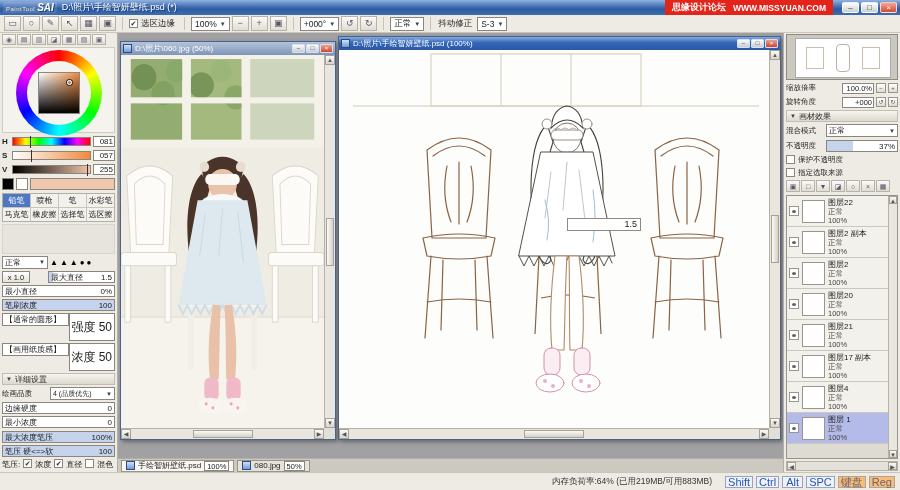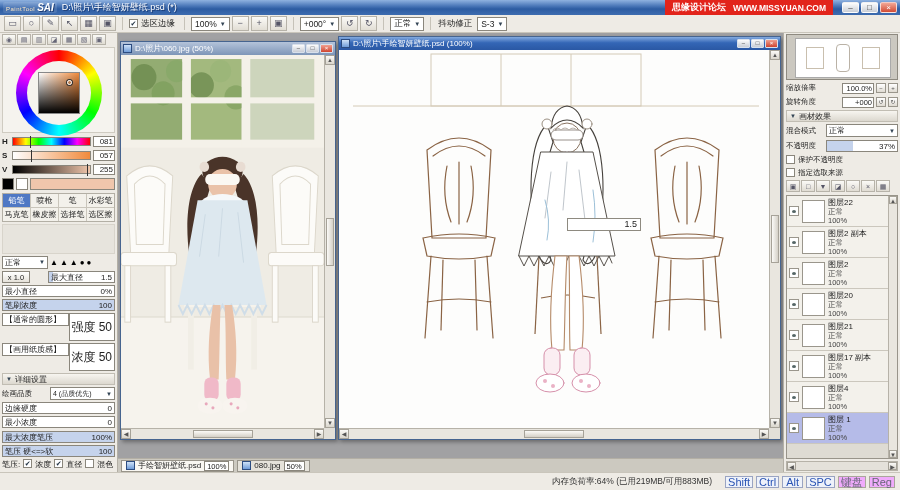--- a/index.html
+++ b/index.html
@@ -125,21 +125,21 @@
   .lmeta{flex:1;min-width:0;font-size:7.5px;line-height:9px}
   .lname{font-size:8px;white-space:nowrap;overflow:hidden}
   .lsub{color:#444}
   .list-vscroll{width:9px;background:#e9e6df;border-left:1px solid #b6b2a8;display:flex;flex-direction:column;justify-content:space-between;align-items:center}
   .panel-hbar{height:10px;display:flex;justify-content:space-between;align-items:center;background:#e4e1da;border:1px solid #b6b2a8}
 
   
   .statusbar{height:18px;flex:0 0 18px;background:#eeebe5;border-top:1px solid #c9c5bb;display:flex;align-items:center;gap:3px;padding:0 5px;font-size:8.5px}
   .mem{margin-left:auto;margin-right:10px;white-space:nowrap;color:#333}
   .key{min-width:21px;height:12px;border:1px solid #9aa4c2;background:#eef2fa;color:#2a54b4;text-align:center;line-height:11px;font-size:11px;padding:0 2px}
-  .key.dim{color:#667;background:#f0abfc;border-color:#aaa69c}
+  .key.dim{color:#667;background:#fdba74;border-color:#aaa69c}
 </style>
 </head>
 <body>
 
 <div class="app">
 
   <div class="titlebar">
     <div class="logo">
       <span class="logo-top">PaintTool</span>
       <span class="logo-main">SAI</span>

